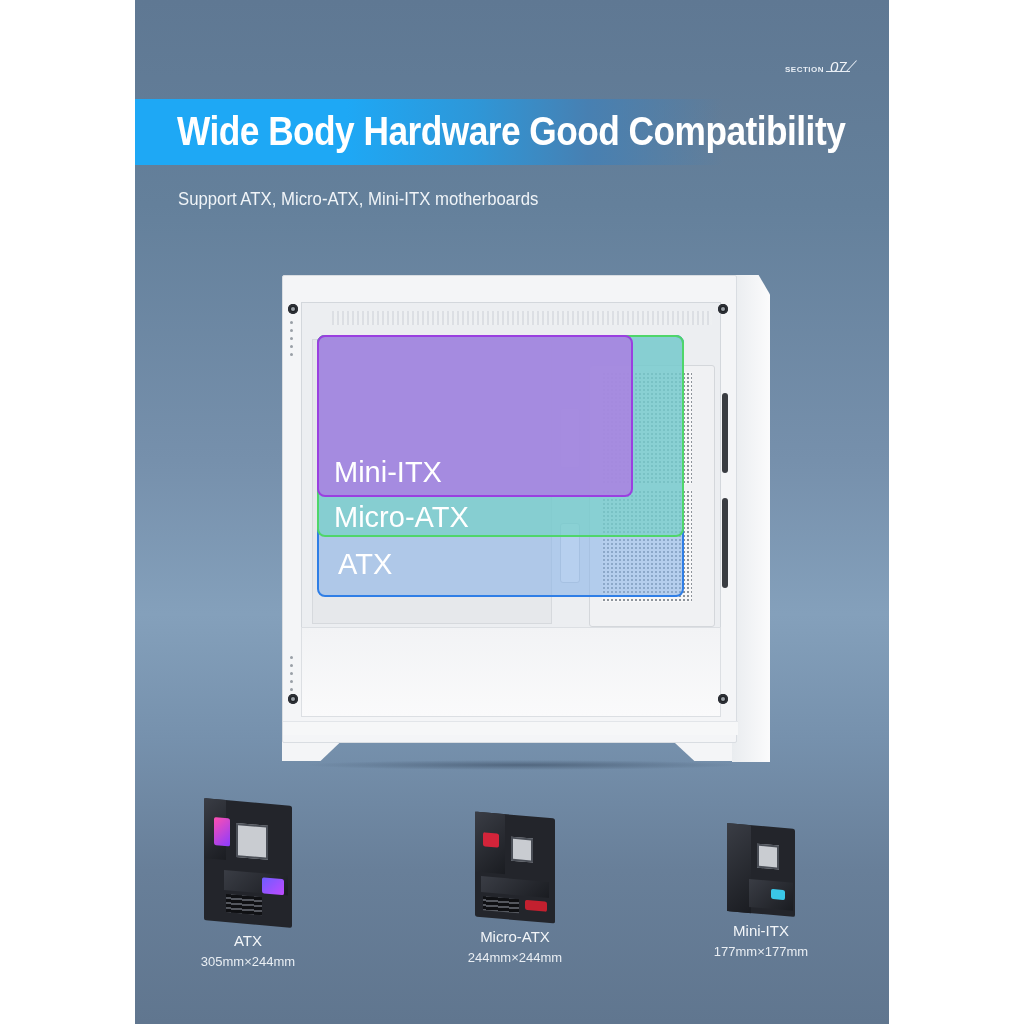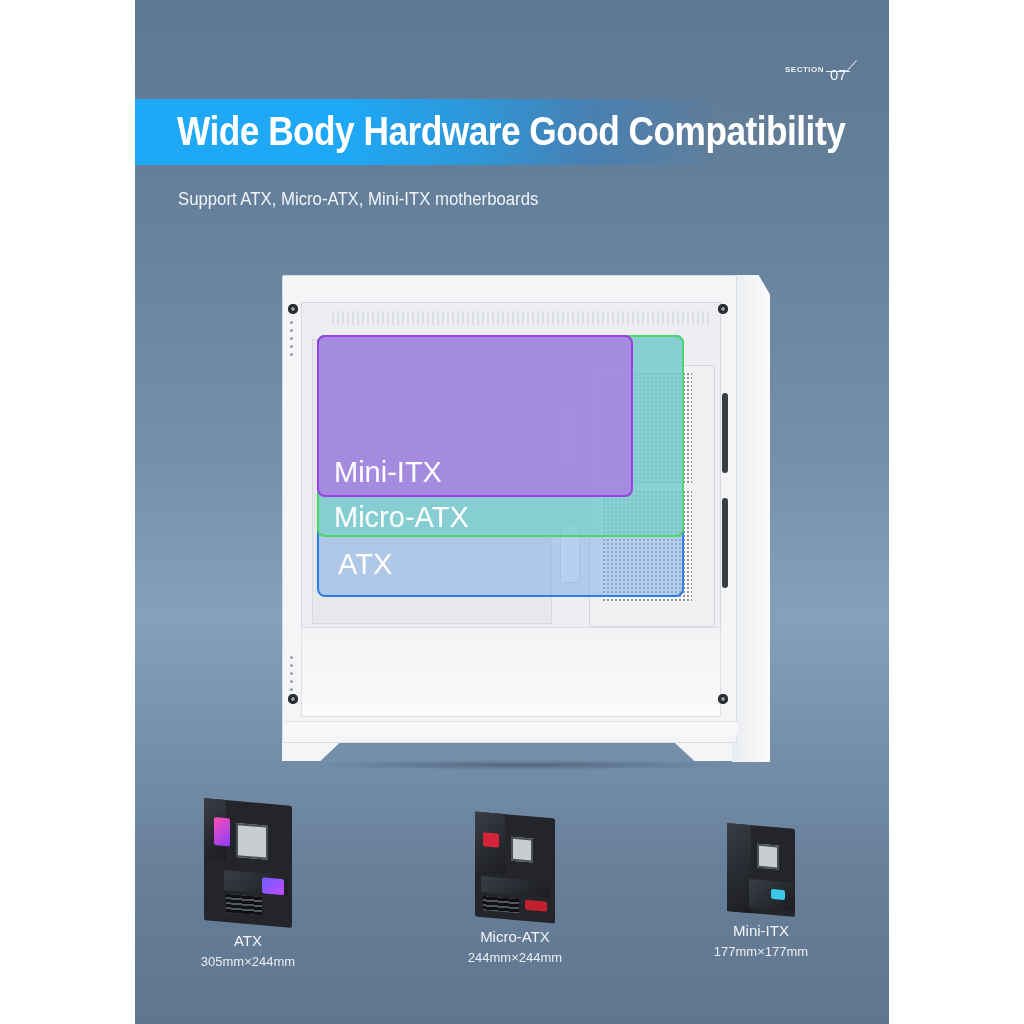--- a/index.html
+++ b/index.html
@@ -8,21 +8,21 @@
 
     .panel {
       position: absolute; left: 135px; top: 0; width: 754px; height: 1024px;
       background: linear-gradient(180deg, #5f7893 0%, #64809b 20%, #7690ac 45%, #84a0bb 60%, #7691ad 72%, #687f99 85%, #60768f 100%);
       overflow: hidden;
     }
 
     
     .section-mark { position: absolute; left: 650px; top: 50px; width: 80px; height: 28px; }
     .section-mark .sec-word { position: absolute; left: 0; top: 15px; font-size: 8px; font-weight: bold; letter-spacing: 0.5px; color: #e8eef5; }
-    .section-mark .sec-num { position: absolute; left: 45px; top: 16px; font-size: 15px; color: #f2f5f9; }
+    .section-mark .sec-num { position: absolute; left: 45px; top: 8px; font-size: 15px; color: #f2f5f9; font-style: italic; }
     .section-mark .sec-line { position: absolute; left: 41px; top: 21px; width: 24px; height: 1px; background: #e8eef5; }
     .section-mark .sec-slash { position: absolute; left: 66px; top: 10px; width: 1px; height: 12px; background: #e8eef5; transform: skewX(-25deg) rotate(25deg); }
 
     
     .banner {
       position: absolute; left: 0; top: 99px; width: 754px; height: 66px;
       background: linear-gradient(90deg, #1ea8f5 0%, #1ea8f5 28%, #2e97d8 45%, #4780b2 60%, rgba(95,120,147,0) 78%);
     }
     .banner-title {
       position: absolute; left: 42px; top: 108px;

